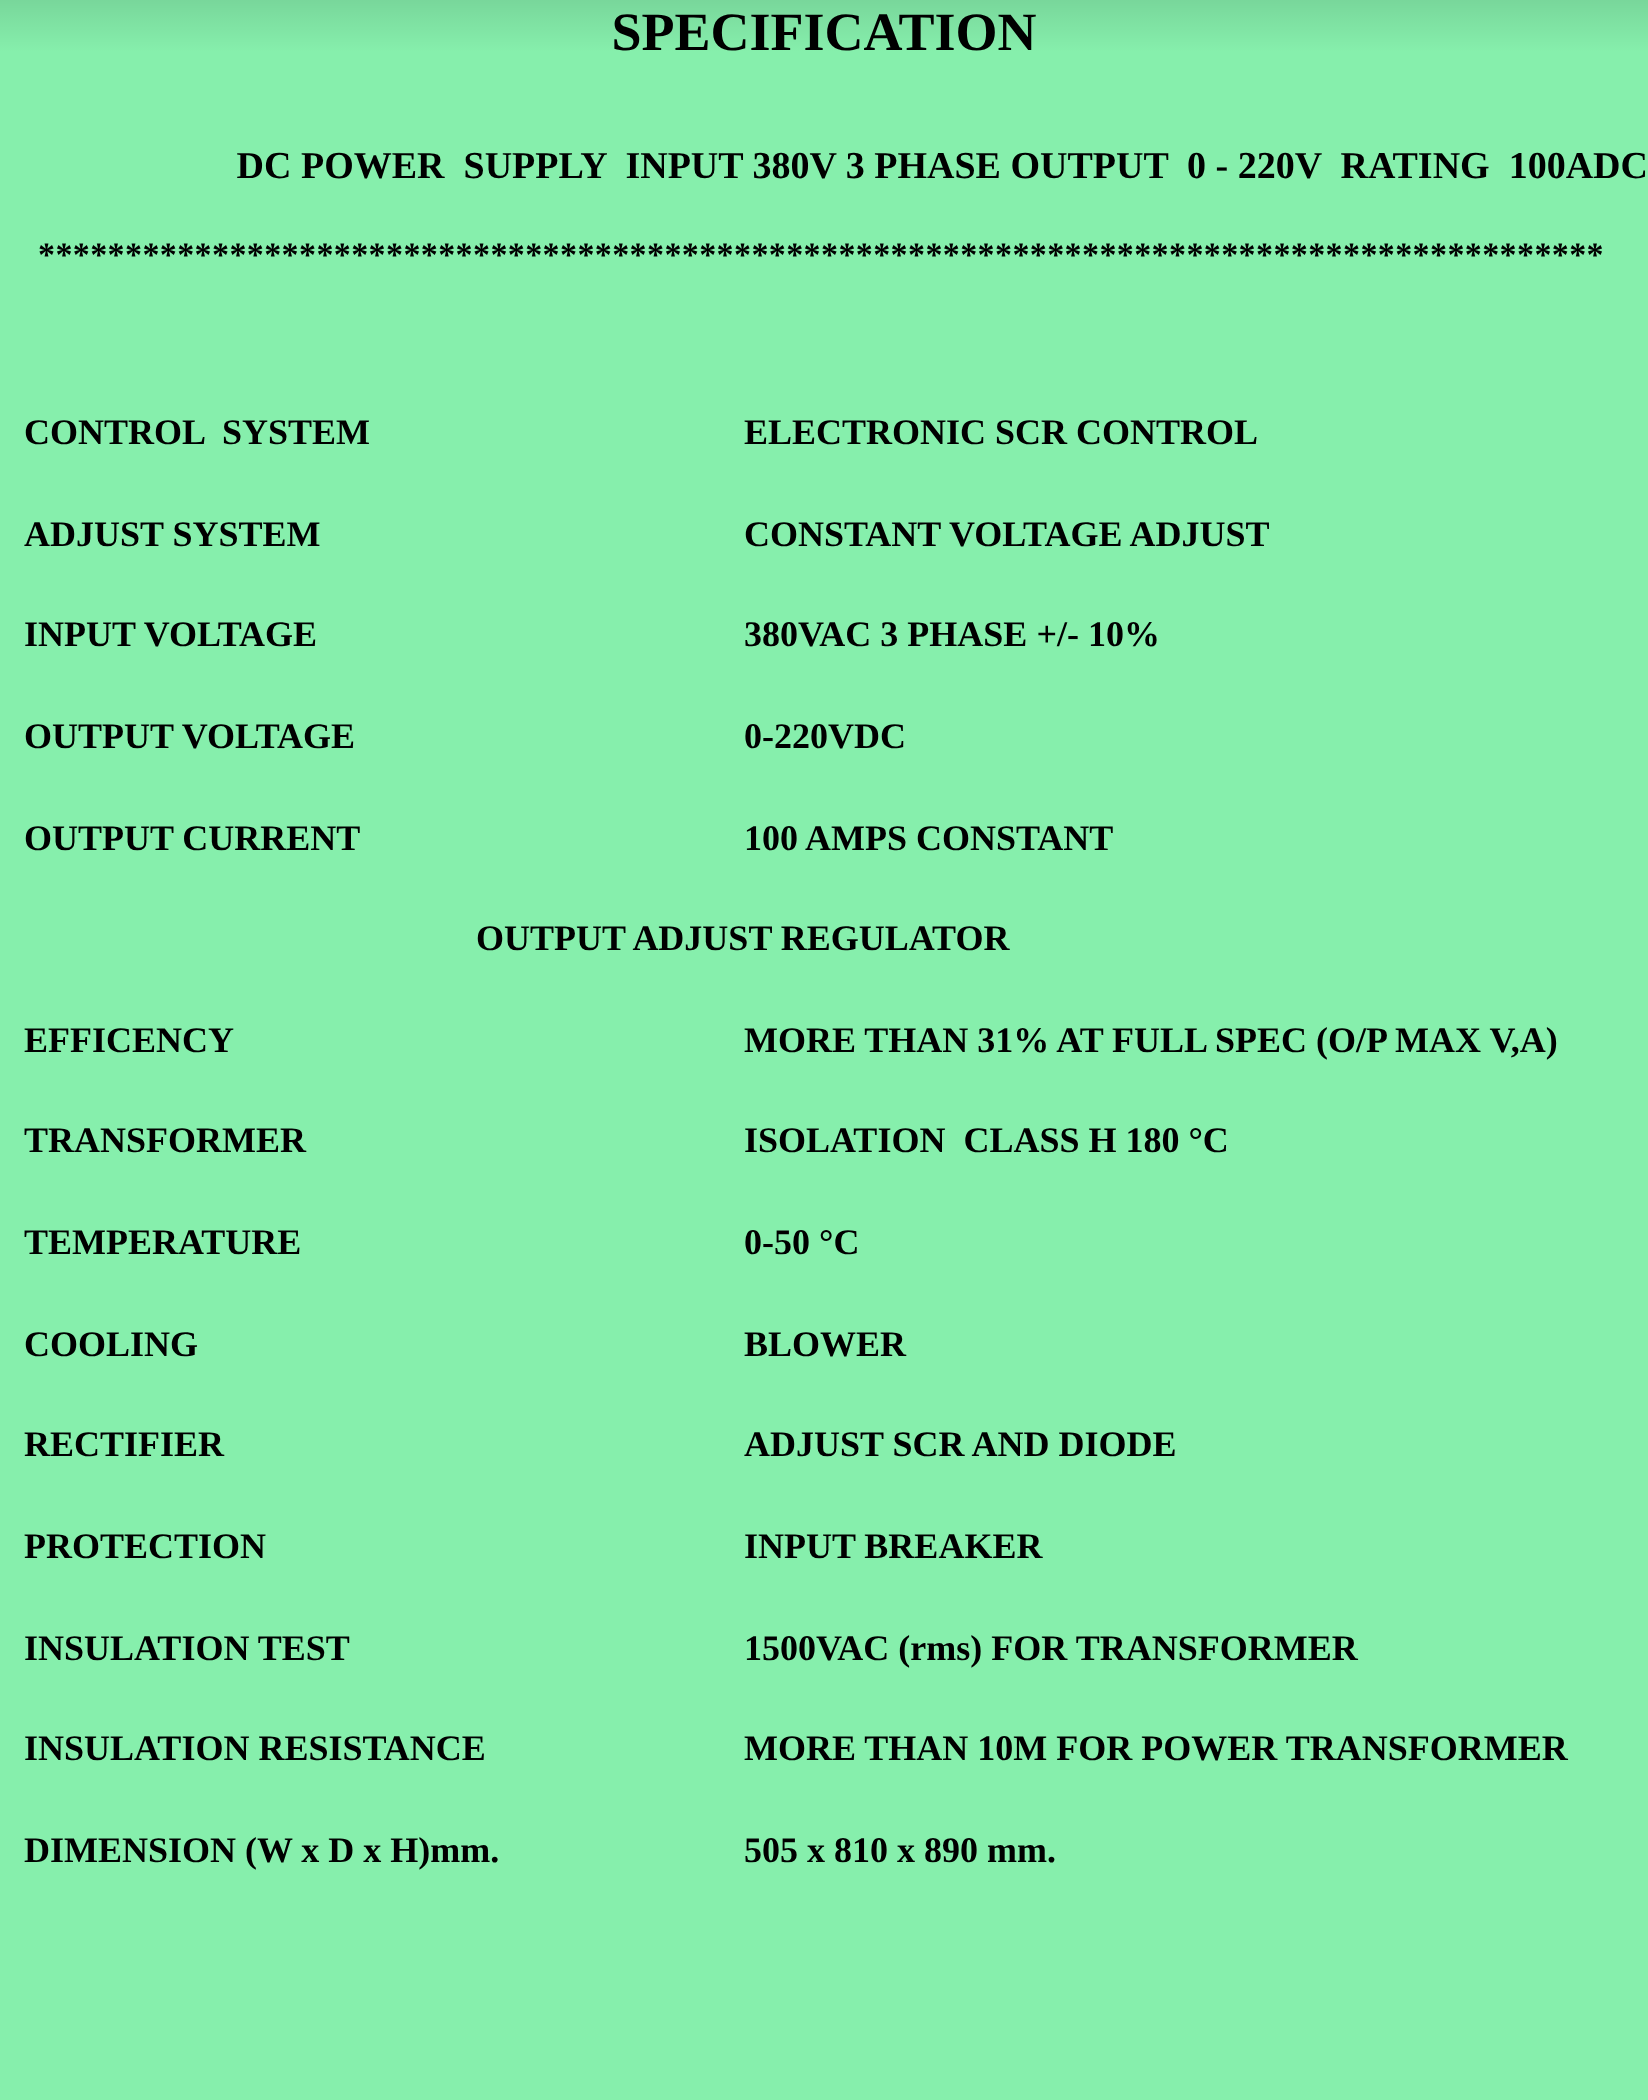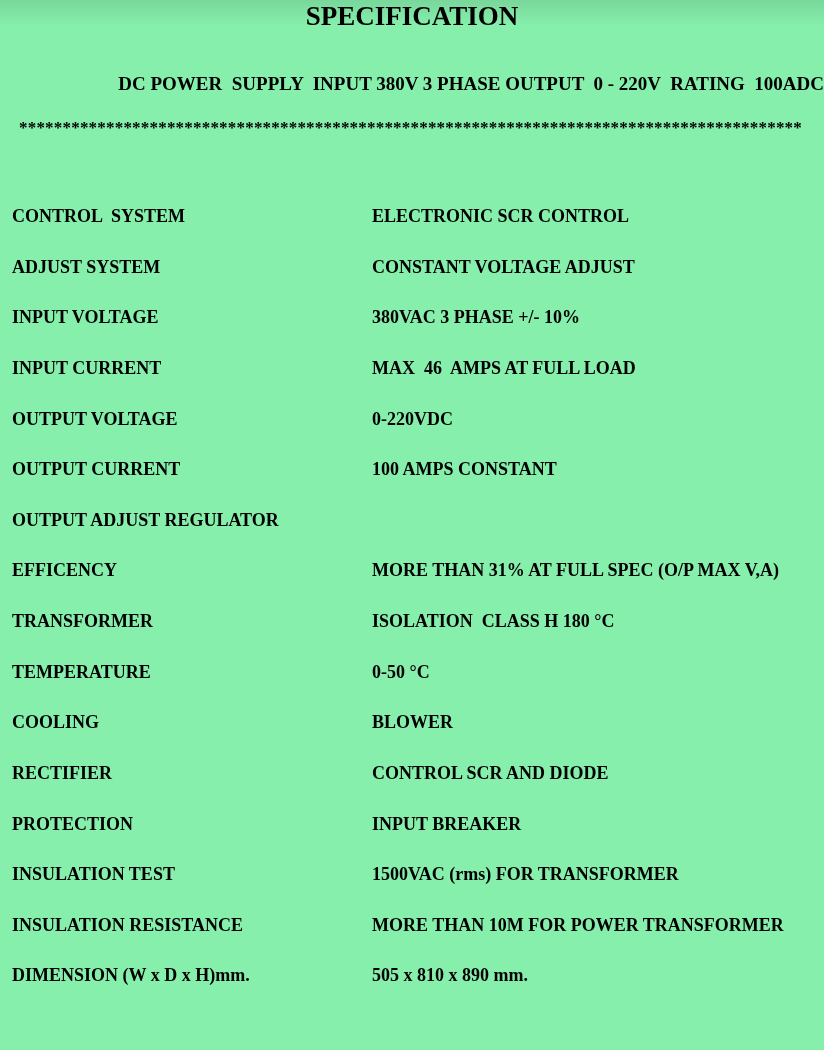--- a/index.html
+++ b/index.html
@@ -64,20 +64,21 @@
     right: 0;
   }
   .spec-row {
     display: flex;
     align-items: flex-start;
     height: 50.63px;
     font-size: 18px;
     font-weight: bold;
     line-height: 18px;
     white-space: pre;
+    justify-content: center;
   }
   .spec-label { width: 360px; flex: none; }
   .spec-value { flex: 1; }
 </style>
 </head>
 <body>
 
 <div class="page">
   <h1 class="doc-title">SPECIFICATION</h1>
   <div class="doc-subtitle">DC POWER  SUPPLY  INPUT 380V 3 PHASE OUTPUT  0 - 220V  RATING  100ADC</div>
@@ -91,24 +92,20 @@
   <div class="spec-row">
     <div class="spec-label">ADJUST SYSTEM</div>
     <div class="spec-value">CONSTANT VOLTAGE ADJUST</div>
   </div>
 
   <div class="spec-row">
     <div class="spec-label">INPUT VOLTAGE</div>
     <div class="spec-value">380VAC 3 PHASE +/- 10%</div>
   </div>
 
-  <div class="spec-row">
-    <div class="spec-label">INPUT CURRENT</div>
-    <div class="spec-value">MAX  46  AMPS AT FULL LOAD</div>
-  </div>
 
   <div class="spec-row">
     <div class="spec-label">OUTPUT VOLTAGE</div>
     <div class="spec-value">0-220VDC</div>
   </div>
 
   <div class="spec-row">
     <div class="spec-label">OUTPUT CURRENT</div>
     <div class="spec-value">100 AMPS CONSTANT</div>
   </div>
@@ -132,21 +129,21 @@
     <div class="spec-value">0-50 °C</div>
   </div>
 
   <div class="spec-row">
     <div class="spec-label">COOLING</div>
     <div class="spec-value">BLOWER</div>
   </div>
 
   <div class="spec-row">
     <div class="spec-label">RECTIFIER</div>
-    <div class="spec-value">CONTROL SCR AND DIODE</div>
+    <div class="spec-value">ADJUST SCR AND DIODE</div>
   </div>
 
   <div class="spec-row">
     <div class="spec-label">PROTECTION</div>
     <div class="spec-value">INPUT BREAKER</div>
   </div>
 
 
   <div class="spec-row">
     <div class="spec-label">INSULATION TEST</div>

